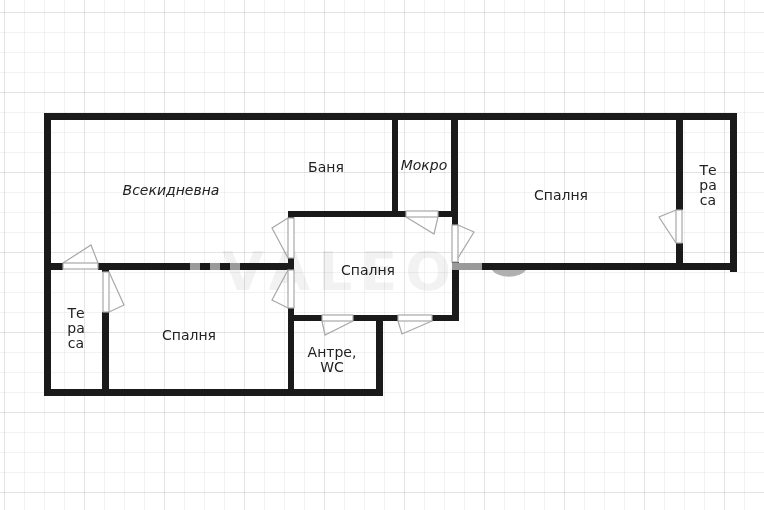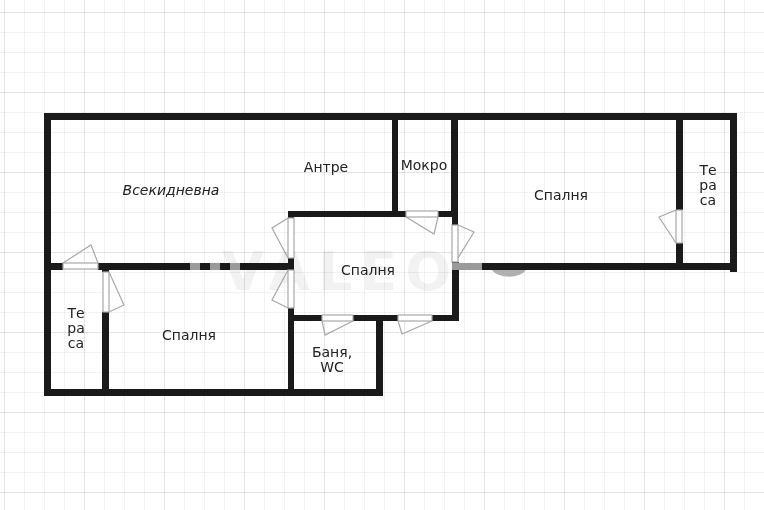--- a/index.html
+++ b/index.html
@@ -121,25 +121,25 @@
 
     <rect x="322" y="315" width="31" height="6"></rect>
     <path d="M322 321 L325 335 L353 321" fill="none"></path>
 
     <rect x="398" y="315" width="34" height="6"></rect>
     <path d="M398 321 L402 334 L432 321" fill="none"></path>
   </g>
 </svg>
 
 <div class="label" style="left:171px; top:190px;font-style:italic;">Всекидневна</div>
-<div class="label" style="left:326px; top:167px;">Антре</div>
-<div class="label" style="left:424px; top:165px;">Мокро</div>
+<div class="label" style="left:326px; top:167px;">Баня</div>
+<div class="label" style="left:424px; top:165px;font-style:italic;">Мокро</div>
 <div class="label" style="left:561px; top:195px;">Спалня</div>
 <div class="label multi" style="left:708px; top:185px;">Те
 ра
 са</div>
 <div class="label" style="left:368px; top:270px;">Спалня</div>
 <div class="label multi" style="left:76px; top:328px;">Те
 ра
 са</div>
 <div class="label" style="left:189px; top:335px;">Спалня</div>
-<div class="label multi" style="left:332px; top:360px;">Баня,
+<div class="label multi" style="left:332px; top:360px;">Антре,
 WC</div>
 
 </body></html>

